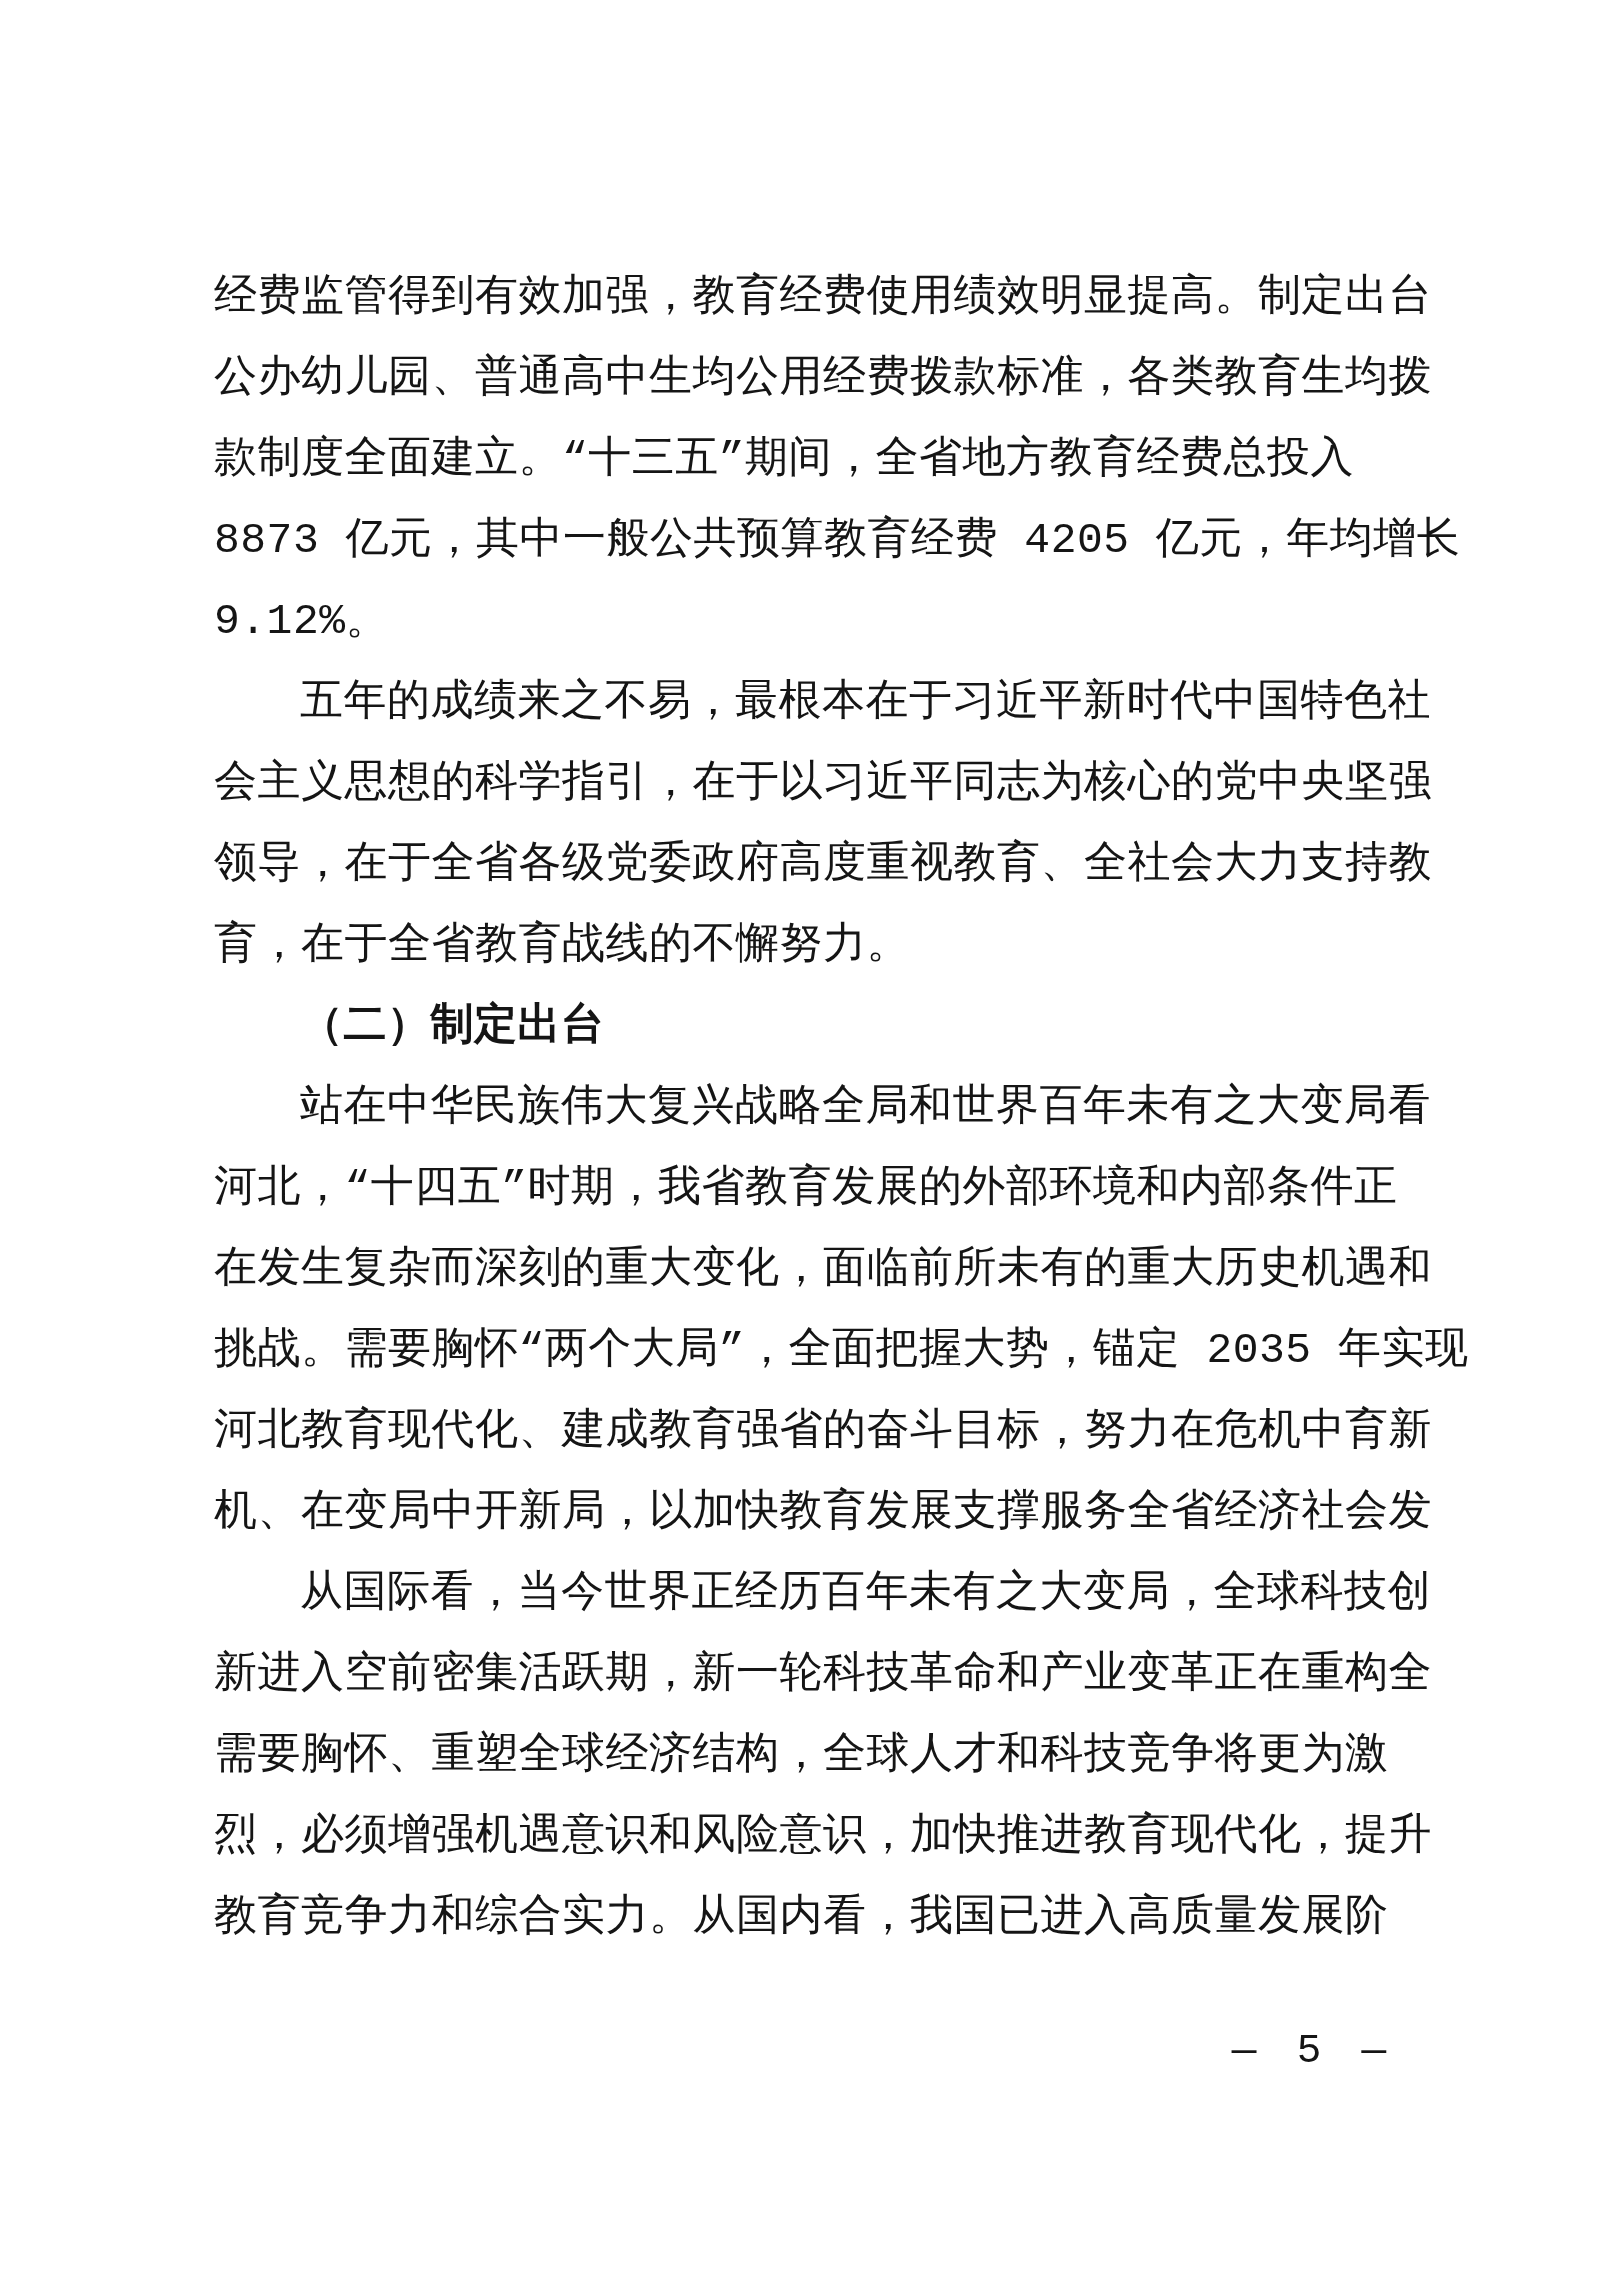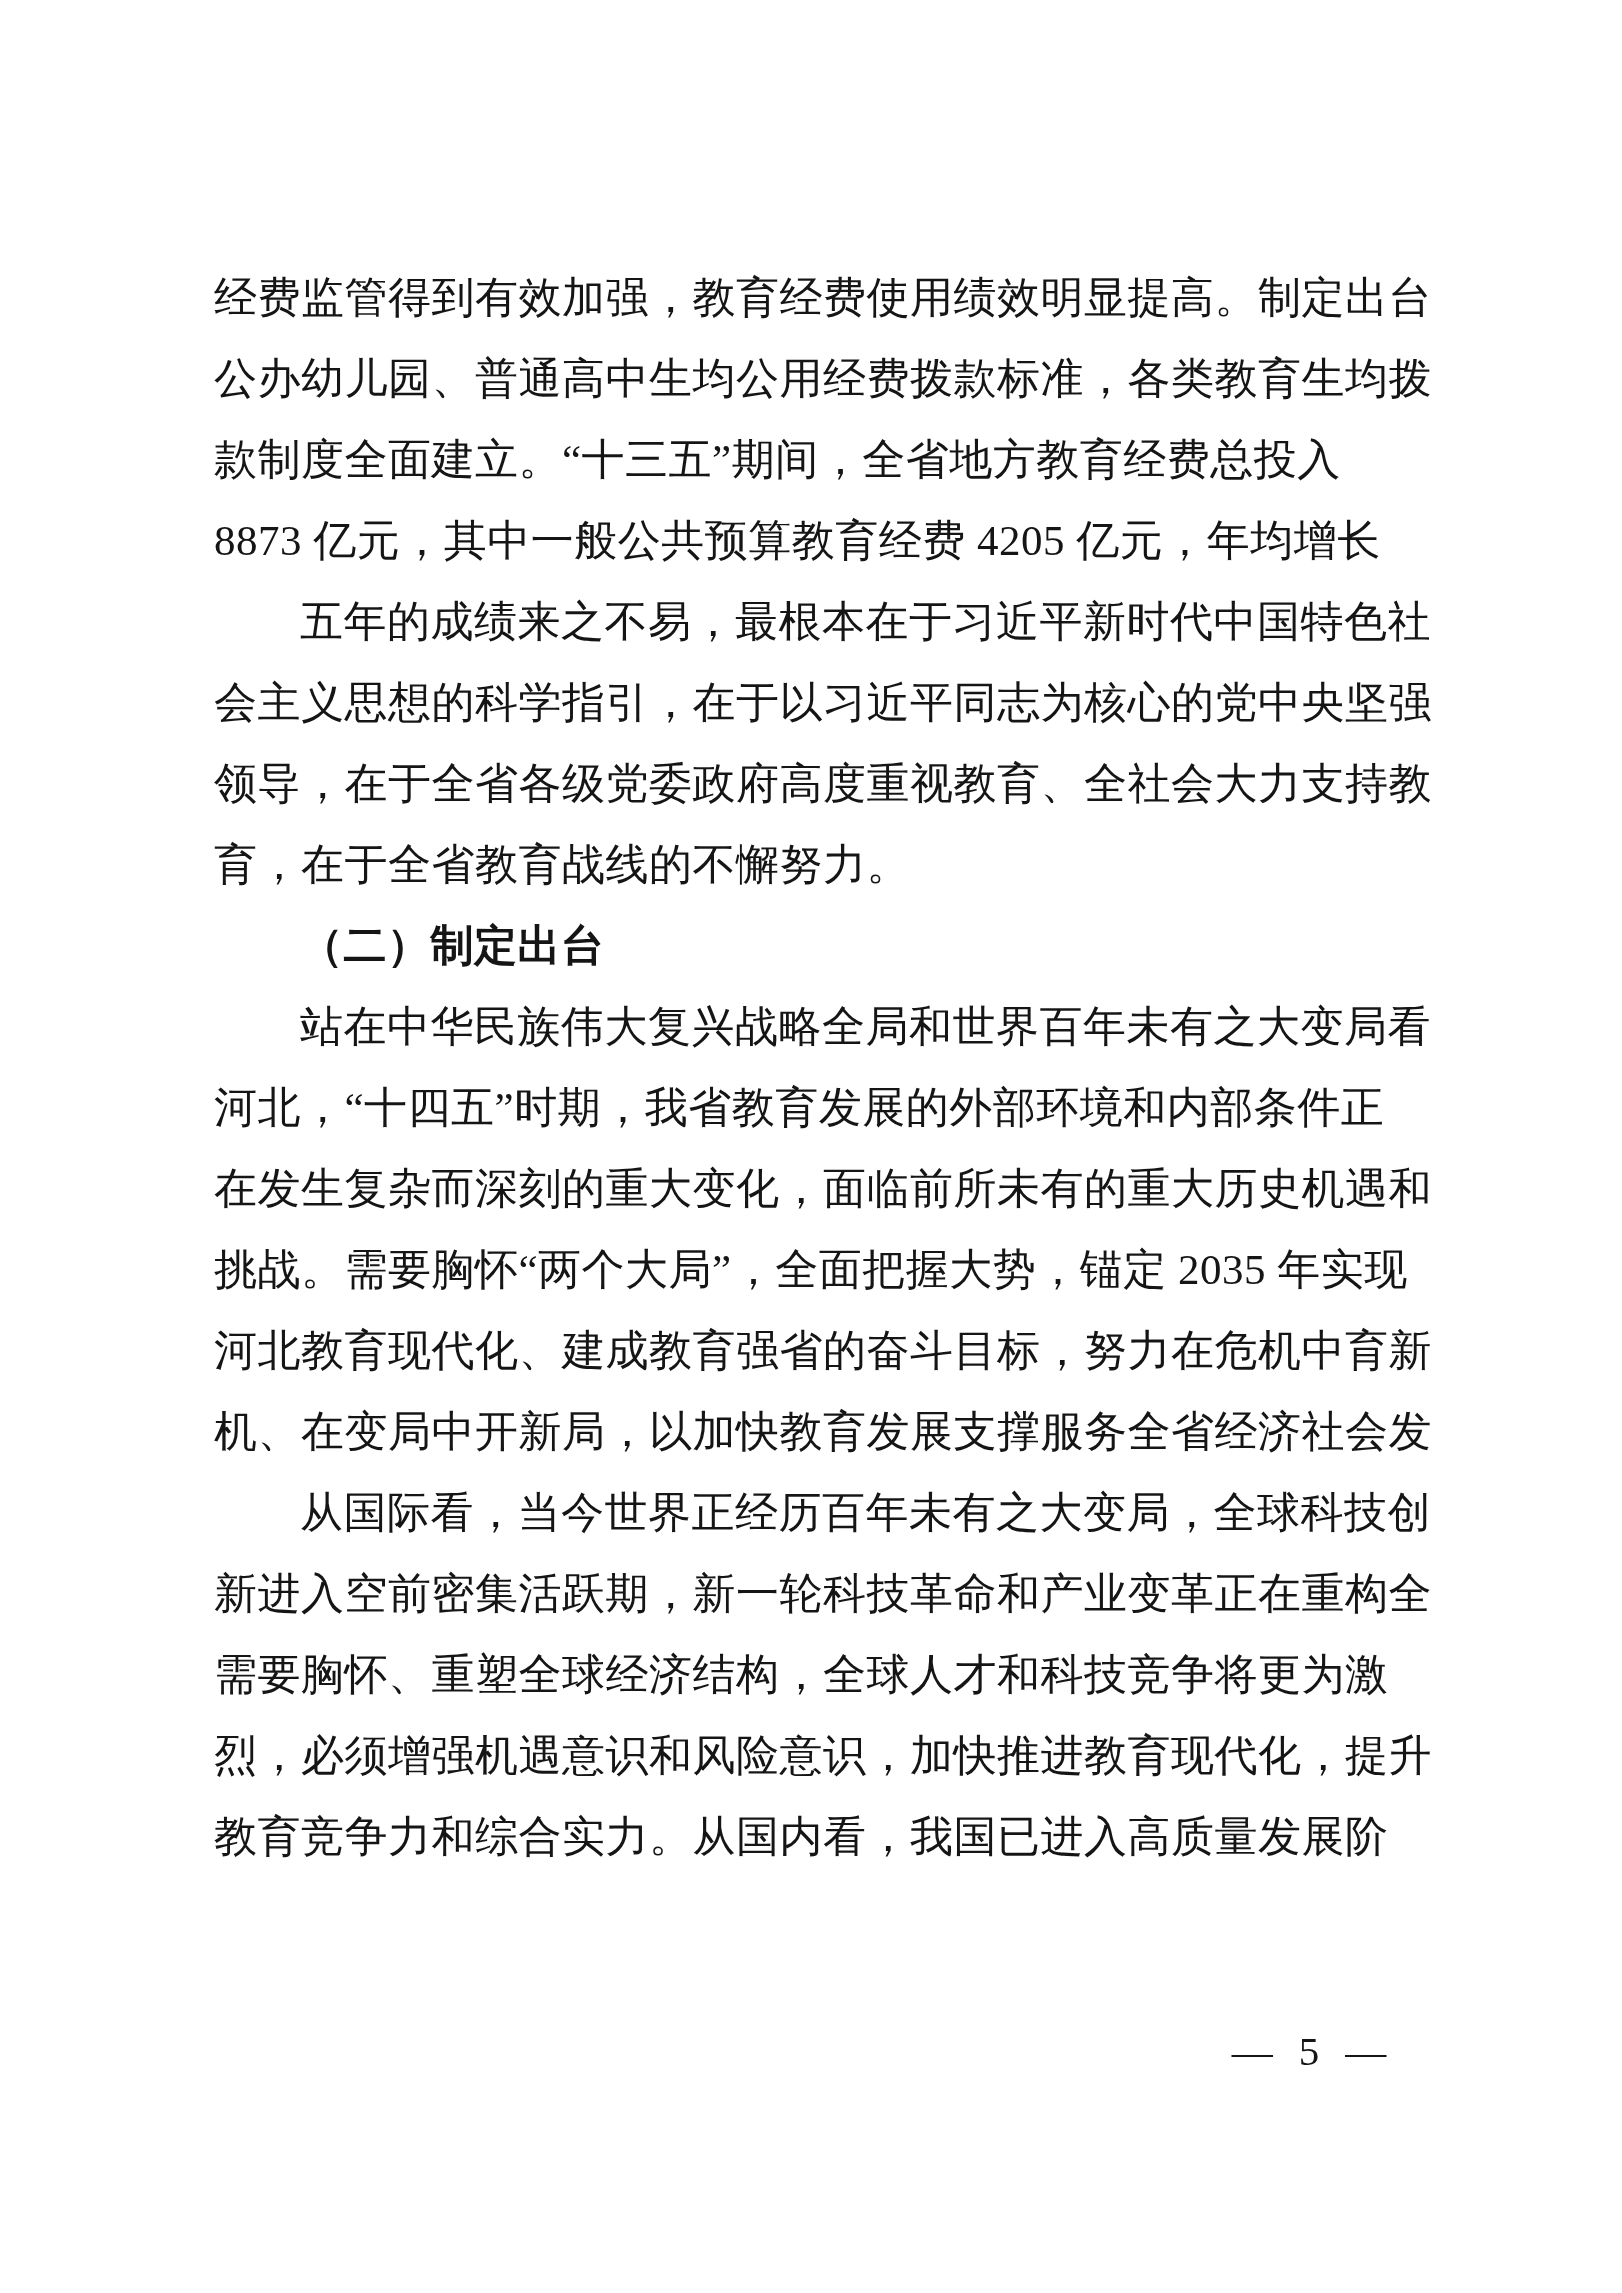--- a/index.html
+++ b/index.html
@@ -6,21 +6,21 @@
     margin: 0;
     padding: 0;
     background: #ffffff;
   }
   .page {
     position: relative;
     width: 1622px;
     height: 2294px;
     background: #ffffff;
     overflow: hidden;
-    font-family: Liberation Serif, serif;
+    font-family: Liberation Mono, monospace;
     color: #151515;
   }
   .content {
     position: absolute;
     left: 214px;
     top: 257px;
     width: 1235px;
   }
   .line {
     height: 81px;
@@ -50,20 +50,21 @@
 </style>
 </head>
 <body>
 
 <div class="page">
   <div class="content">
     <div class="line">经费监管得到有效加强，教育经费使用绩效明显提高。制定出台</div>
     <div class="line">公办幼儿园、普通高中生均公用经费拨款标准，各类教育生均拨</div>
     <div class="line">款制度全面建立。“十三五”期间，全省地方教育经费总投入</div>
     <div class="line">8873 亿元，其中一般公共预算教育经费 4205 亿元，年均增长</div>
+    <div class="line">9.12%。</div>
     <div class="line indent">五年的成绩来之不易，最根本在于习近平新时代中国特色社</div>
     <div class="line">会主义思想的科学指引，在于以习近平同志为核心的党中央坚强</div>
     <div class="line">领导，在于全省各级党委政府高度重视教育、全社会大力支持教</div>
     <div class="line">育，在于全省教育战线的不懈努力。</div>
     <div class="line indent heading">（二）制定出台</div>
     <div class="line indent">站在中华民族伟大复兴战略全局和世界百年未有之大变局看</div>
     <div class="line">河北，“十四五”时期，我省教育发展的外部环境和内部条件正</div>
     <div class="line">在发生复杂而深刻的重大变化，面临前所未有的重大历史机遇和</div>
     <div class="line">挑战。需要胸怀“两个大局”，全面把握大势，锚定 2035 年实现</div>
     <div class="line">河北教育现代化、建成教育强省的奋斗目标，努力在危机中育新</div>

